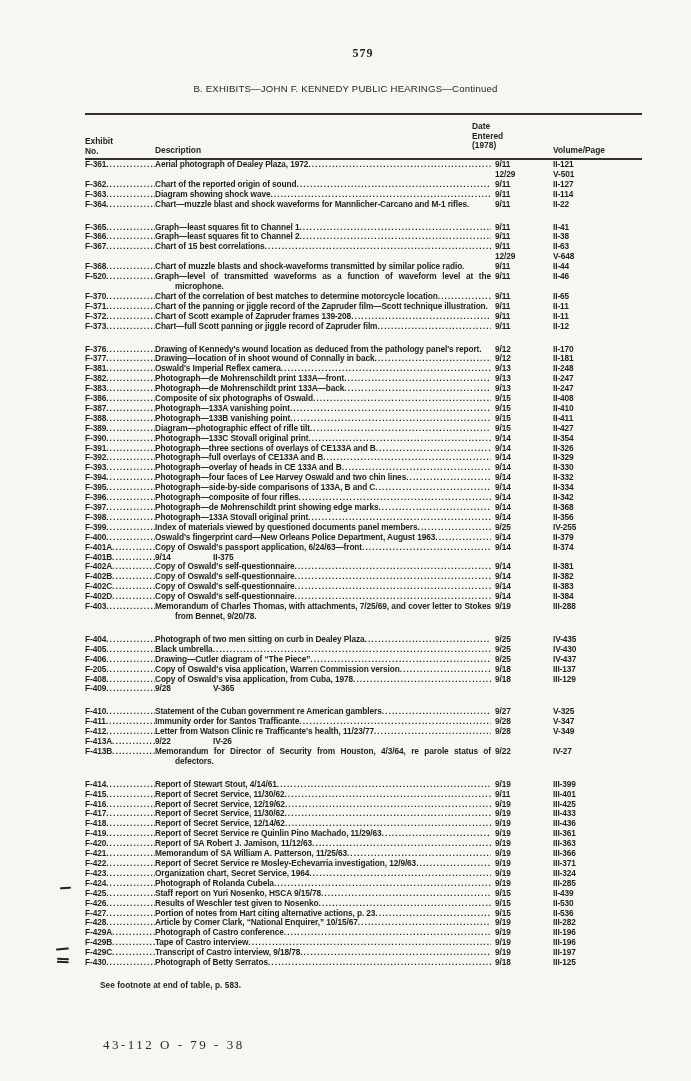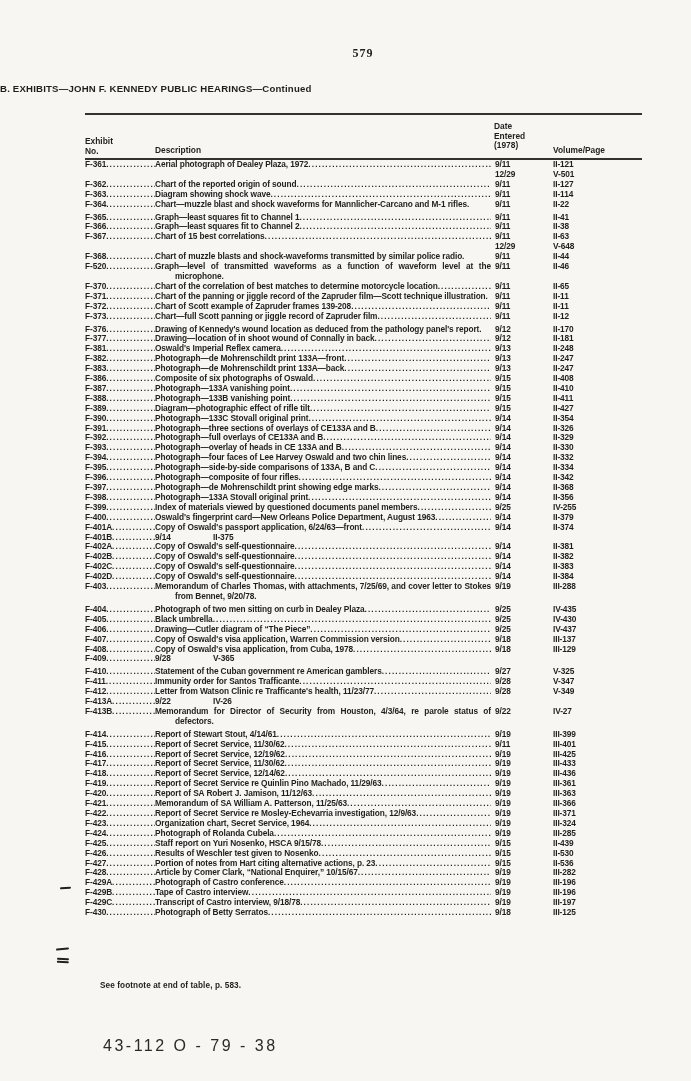--- a/index.html
+++ b/index.html
@@ -6,51 +6,51 @@
   .page {
     position:relative; width:691px; height:1081px; margin:0 auto;
     background:#f7f6f2; overflow:hidden; color:#1f1f1f;
     font-family:"Liberation Sans", sans-serif;
   }
   .page-number {
     position:absolute; top:46px; left:85px; width:556px; text-align:center;
     font-family:"Liberation Serif", serif; font-size:12px; font-weight:700; letter-spacing:1px;
   }
   .doc-title {
-    position:absolute; top:83px; left:0; width:691px; text-align:left;
-    font-size:9.6px; font-weight:700; letter-spacing:0.2px;
+    position:absolute; top:83px; left:0; width:691px; text-align:center;
+    font-size:9.6px; font-weight:400; letter-spacing:0.2px;
   }
   .rule { position:absolute; left:85px; width:557px; background:#35322e; }
   .top-rule { top:113px; height:2px; }
   .mid-rule { top:158px; height:2px; }
   .hdr { position:absolute; font-size:8.4px; font-weight:700; line-height:9.6px; }
   .hdr-exhibit { left:85px; top:137px; }
   .hdr-desc { left:155px; top:146px; }
-  .hdr-date { left:494px; top:122px; }
+  .hdr-date { left:472px; top:122px; }
   .hdr-vol { left:553px; top:146px; }
 
   .rows { position:absolute; left:85px; top:160px; width:560px; }
   .row { display:flex; align-items:flex-start; line-height:9.9px; font-size:8.3px; font-weight:700; letter-spacing:-0.1px; }
-  .row.gap { margin-top:3px; }
+  .row.gap { margin-top:13px; }
   .cell { display:block; }
   .cell.no { width:70px; display:flex; overflow:hidden; }
   .cell.no .t { white-space:nowrap; }
   .cell.desc { width:340px; display:flex; overflow:hidden; padding-right:4px; box-sizing:border-box; }
   .row.wrap .cell.desc { display:block; text-align:justify; }
   .row:not(.wrap) .dt { white-space:nowrap; }
   .row.wrap .dt { display:block; padding-left:20px; text-indent:-20px; }
   .ldr { flex:1 1 auto; overflow:hidden; white-space:nowrap; }
   .ldr::after { content:"....................................................................................................."; letter-spacing:1.1px; }
   .cell.date { width:58px; }
   .cell.vol { flex:1; }
 
   .footnote { position:absolute; left:100px; top:981px; font-size:8.2px; font-weight:600; letter-spacing:0.1px; }
   .footer-id {
     position:absolute; left:103px; top:1037px;
-    font-family:Liberation Sans, sans-serif; font-size:16px; letter-spacing:2.5px; color:#2a2a2a;
+    font-family:Liberation Serif, serif; font-size:13px; letter-spacing:2.5px; color:#2a2a2a;
   }
   .margin-mark { position:absolute; background:#23211e; height:2px; border-radius:1px; }
   .mm1 { left:60px; top:887px; width:11px; transform:rotate(-4deg); }
   .mm2 { left:56px; top:948px; width:13px; transform:rotate(-6deg); }
   .mm3 { left:57px; top:958px; width:12px; transform:rotate(3deg); box-shadow:0 3px 0 #23211e; }
 </style>
 </head>
 <body>
 
 <div class="page">
@@ -752,21 +752,21 @@
         </span>
         <span class="cell date">
           <div>9/25</div>
         </span>
         <span class="cell vol">
           <div>IV-437</div>
         </span>
       </div>
       <div class="row">
         <span class="cell no">
-          <span class="t">F-407</span>
+          <span class="t">F-205</span>
           <span class="ldr"></span>
         </span>
         <span class="cell desc">
           <span class="dt">Copy of Oswald's visa application, Warren Commission version</span>
           <span class="ldr"></span>
         </span>
         <span class="cell date">
           <div>9/18</div>
         </span>
         <span class="cell vol">

